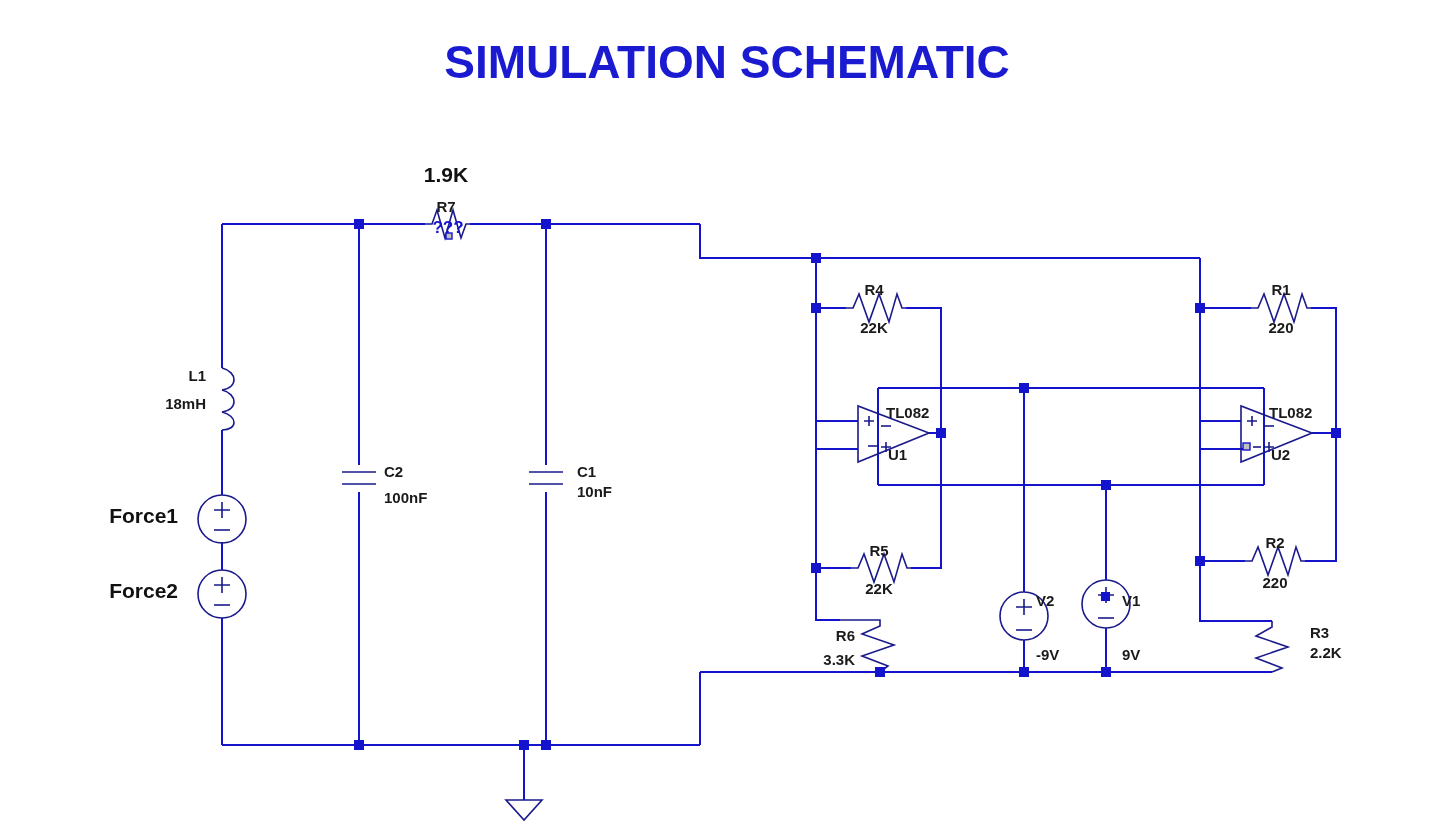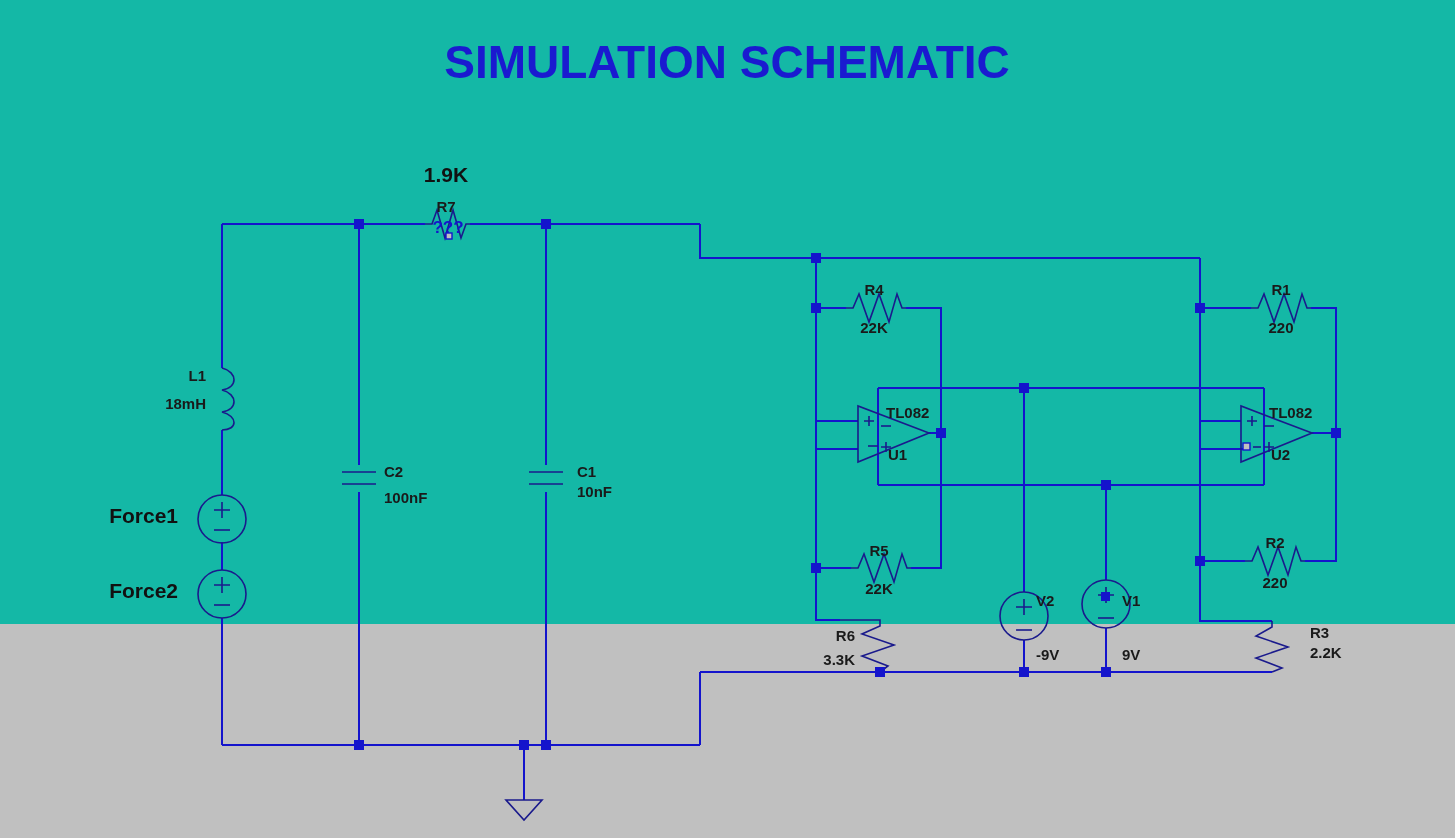--- a/index.html
+++ b/index.html
@@ -7,22 +7,22 @@
     padding: 0;
     background: #c0c0c0;
     width: 1455px;
     height: 838px;
     overflow: hidden;
     font-family: "Liberation Sans", sans-serif;
   }
   #schematic-root {
     position: relative;
     width: 1455px;
-    height: 624px;
-    background: #14b8a6;
+    height: 838px;
+    background: #ffffff;
   }
   svg#schematic-svg {
     display: block;
     width: 1455px;
     height: 838px;
   }
   .wire {
     stroke: #1414cc;
     stroke-width: 2;
     fill: none;

